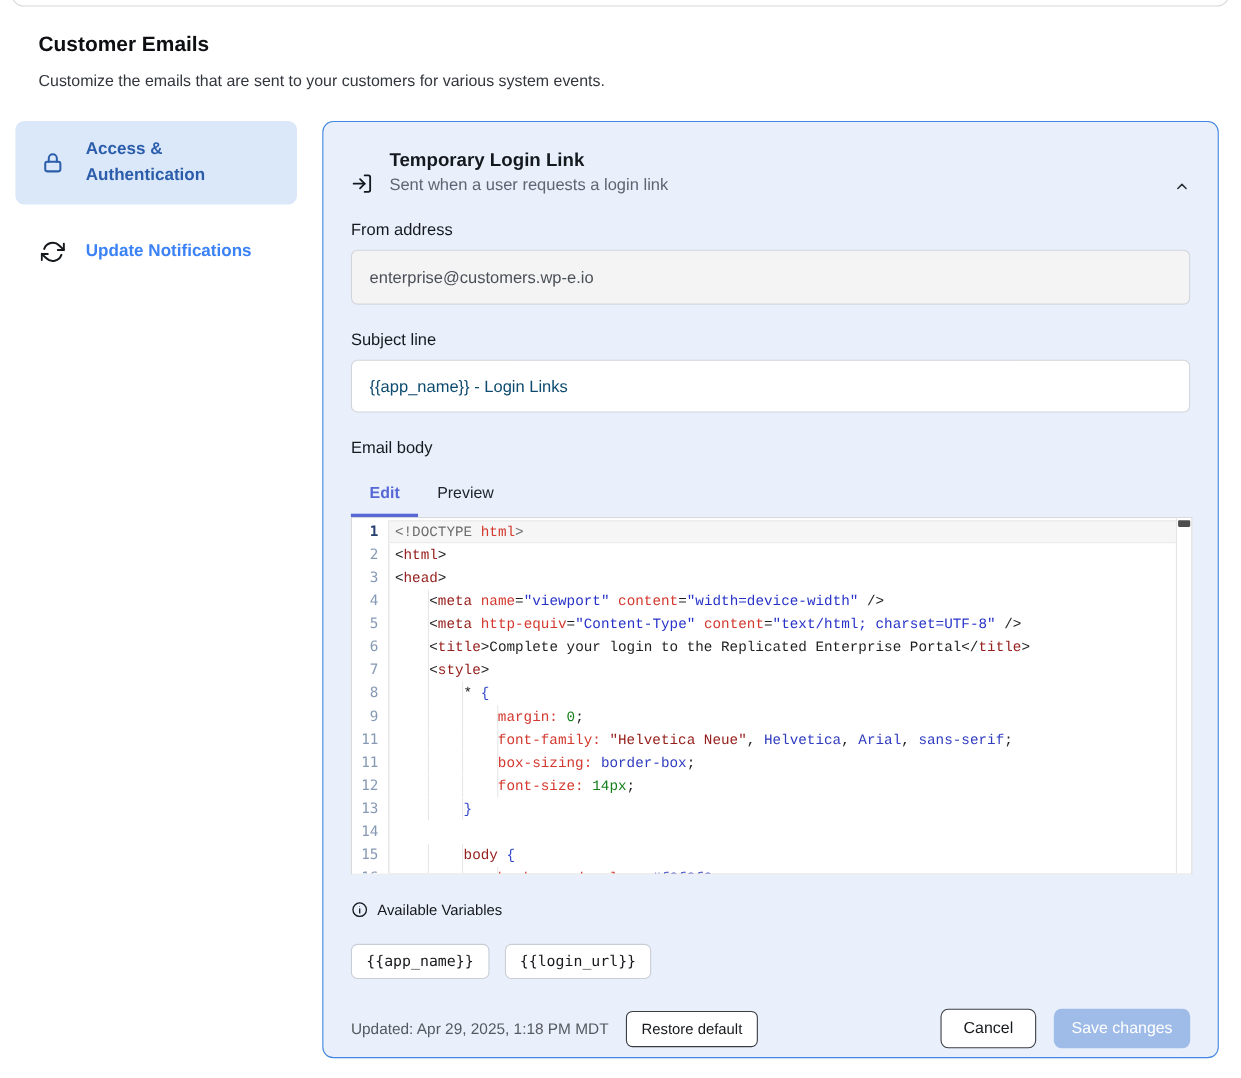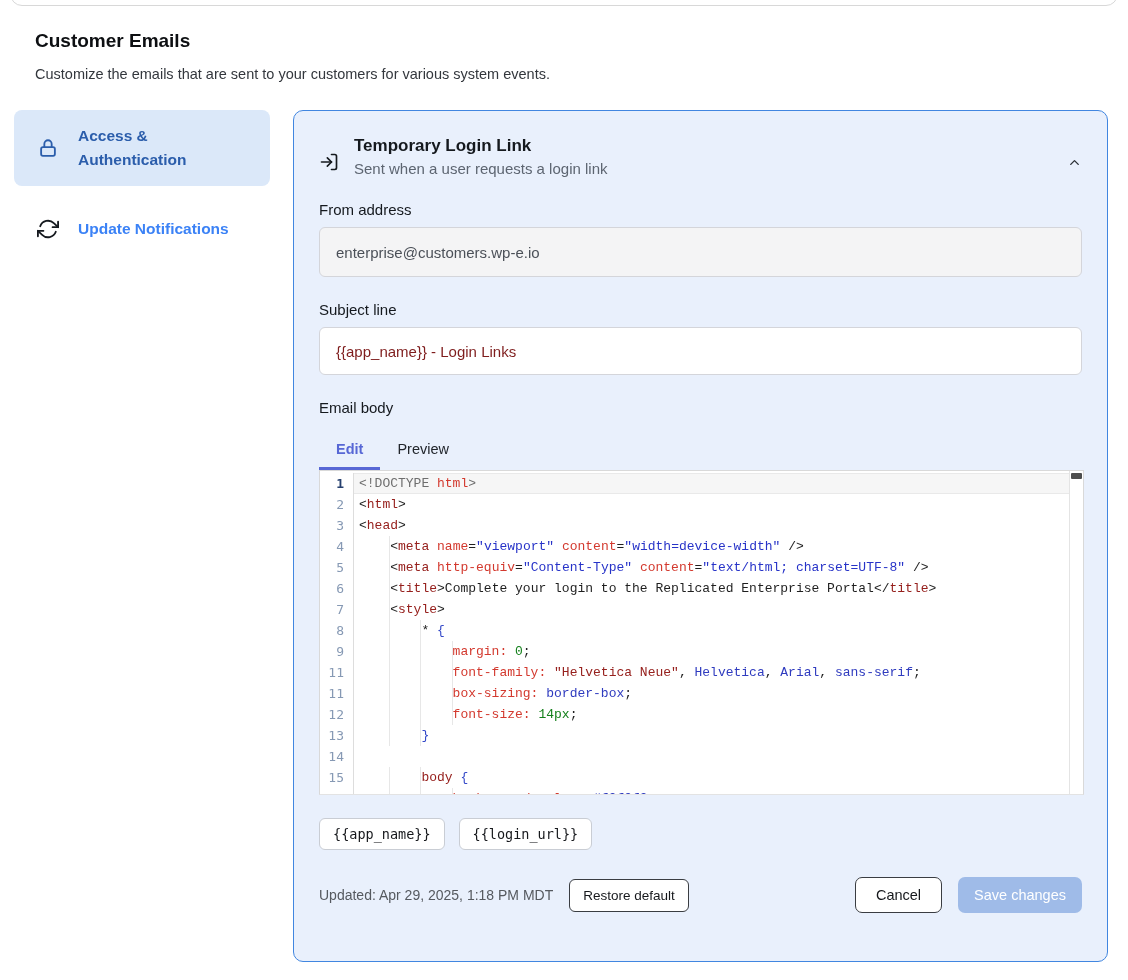--- a/index.html
+++ b/index.html
@@ -21,31 +21,31 @@
   .side-item.active { background:#dbe8f9; min-height:76px; }
   .side-item.active .side-label { color:#2b5dab; }
   .side-item + .side-item { margin-top:19px; min-height:48px; }
   .side-label { font-size:15.5px; font-weight:600; line-height:1.55; color:#3b82f6; }
   .side-icon { flex:0 0 auto; display:flex; }
 
   
   .card { position:absolute; left:293px; top:110px; width:815px; height:852px;
     background:#e9f0fc; border:1px solid #4186e0; border-radius:10px; padding:25px; }
 
-  .card-header { display:flex; align-items:center; }
+  .card-header { display:flex; align-items:flex-end; }
   .card-header .hicon { margin-top:10px; margin-right:15px; display:flex; }
   .card-title { font-size:17px; font-weight:700; color:#15191e; }
   .card-sub { font-size:15px; color:#5d6571; margin-top:4px; }
   .chevron-btn { margin-left:auto; margin-top:12px; background:none; border:none; cursor:pointer; display:flex; }
 
   .field-label { font-size:15px; font-weight:500; color:#15191e; margin-top:24px; margin-bottom:9px; }
   .text-input { width:100%; height:50px; border:1px solid #d4d5da; border-radius:6px;
     padding:0 16px; font-size:15px; font-family:"Liberation Sans","DejaVu Sans",sans-serif; outline:none; }
   .text-input.disabled { background:#f4f4f5; color:#4b5058; }
-  .text-input.editable { background:#ffffff; color:#7f1d1d; height:48px; }
+  .text-input.editable { background:#ffffff; color:#0c4a6e; height:48px; }
 
   
   .tabs { display:flex; margin-top:17px; }
   .tab { padding:8px 17px 10px; font-size:14.5px; color:#22262c; background:none; border:none;
     border-bottom:3px solid transparent; cursor:pointer; font-family:inherit; }
   .tab.active { color:#5767d5; font-weight:700; border-bottom-color:#5767d5; }
 
   
   .editor { position:relative; width:765px; height:325px; background:#fff;
     border:1px solid #d9d9d9; border-bottom-color:#e3e3e3; overflow:hidden; }
@@ -219,20 +219,30 @@
           <div class="cm-line">
             <span class="ln">16</span>
             <span class="codewrap"><span class="ind"></span><span class="ind"></span><span class="ind"></span><span class="seg-atr">background-color:</span><span class="seg-pln"> </span><span class="seg-kwd">#f9f9f9</span><span class="seg-pln">;</span></span>
           </div>
         </div>
       <div class="vscroll">
         <div class="vthumb"></div>
       </div>
     </div>
 
+    <div class="vars-head">
+      <span>
+        <svg width="16" height="16" viewBox="0 0 24 24" fill="none" stroke="#15191e" stroke-width="1.8" stroke-linecap="round">
+          <circle cx="12" cy="12" r="9.2"></circle>
+            <line x1="12" y1="10.8" x2="12" y2="16.4"></line>
+            <circle cx="12" cy="7.6" r="0.6" fill="#15191e" stroke="none"></circle>
+        </svg>
+      </span>
+      <span class="vars-label">Available Variables</span>
+    </div>
     <div class="chips">
         <button class="chip">{{app_name}}</button>
         <button class="chip">{{login_url}}</button>
       </div>
 
     <div class="footer">
       <span class="updated">Updated: Apr 29, 2025, 1:18 PM MDT</span>
       <button class="btn btn-restore">Restore default</button>
       <div class="footer-right">
         <button class="btn btn-cancel">Cancel</button>

